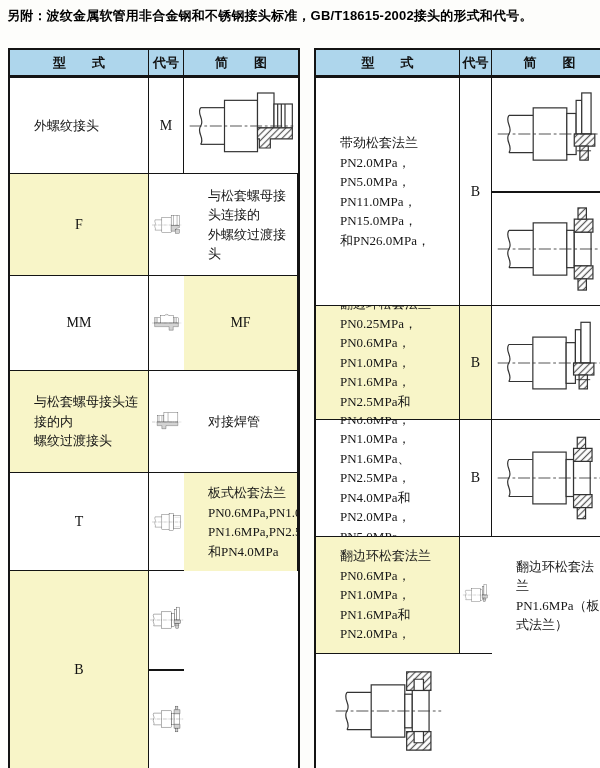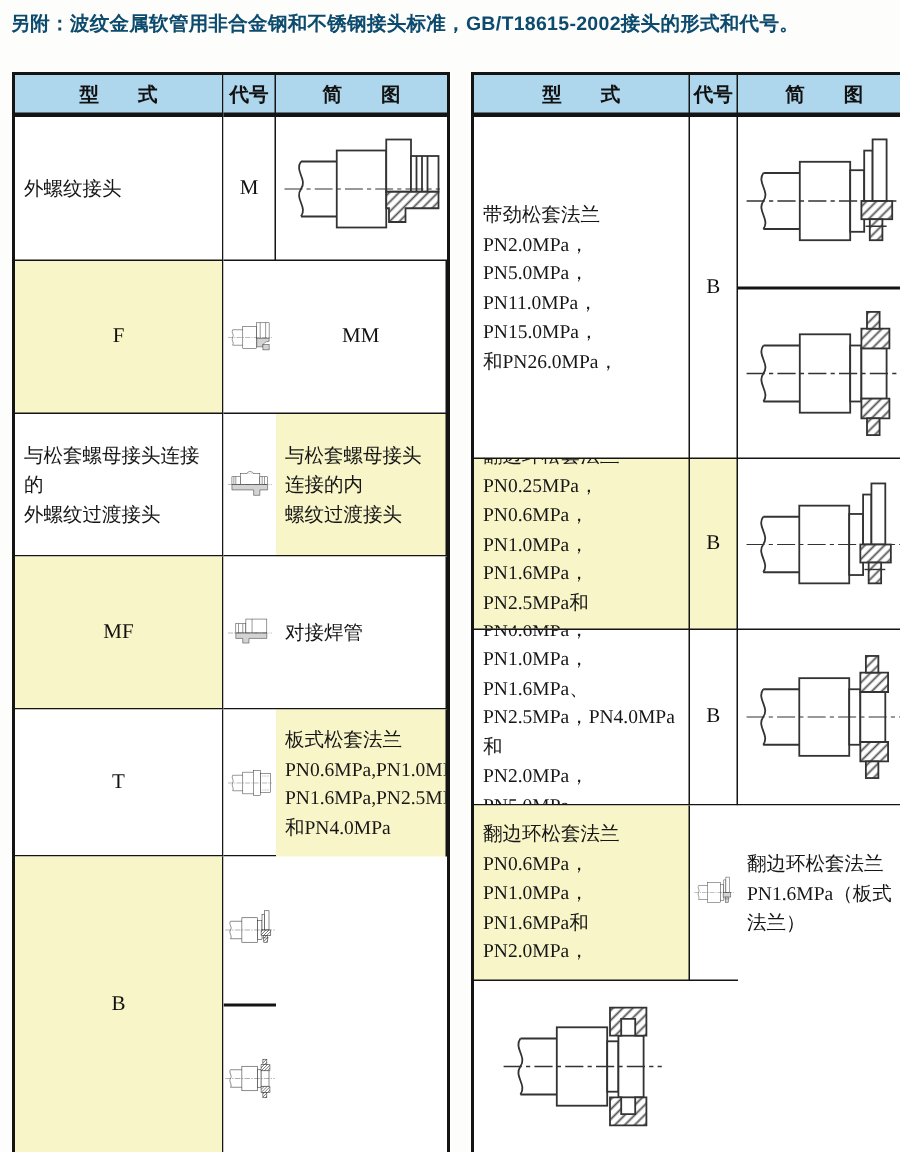--- a/index.html
+++ b/index.html
@@ -3,36 +3,36 @@
 <meta charset="utf-8">
 <style>
   html,body{margin:0;padding:0;}
   body{
     width:600px;height:768px;background:#fdfdfb;overflow:hidden;position:relative;
     font-family:"Liberation Serif", serif;color:#1c1c1c;
   }
   .title{
     position:absolute;left:7px;top:7px;width:586px;
     font-family:"Liberation Sans", sans-serif;
-    font-size:13px;font-weight:bold;color:#0c4a6e;letter-spacing:.2px;
+    font-size:13px;font-weight:bold;color:#000000;letter-spacing:.2px;
   }
   .tables{position:absolute;left:8px;top:48px;display:flex;gap:14px;}
   .tbl{display:grid;background:#fff;border:2px solid #141414;}
   .tbl.left{width:288px;grid-template-columns:139px 35px 1fr;grid-template-rows:28px 96px 102px 95px 102px 98px 197px;}
   .tbl.right{width:291px;grid-template-columns:144px 32px 1fr;grid-template-rows:28px 228px 114px 117px 117px 114px;}
   .c{box-sizing:border-box;border-right:1.6px solid #141414;border-bottom:1.6px solid #141414;overflow:hidden;background:#fff;}
   .c.last{border-right:none;}
   .c.bl{border-bottom:none;}
   .hc{
     background:#aed6ec;border-bottom:3px solid #141414;
     display:flex;align-items:center;justify-content:center;
     font-family:"Liberation Sans", sans-serif;font-weight:bold;font-size:13px;
     white-space:pre;color:#111;
   }
-  .tc{display:flex;align-items:center;padding:4px 4px 4px 6px;
+  .tc{display:flex;align-items:center;padding:4px 4px 4px 24px;
       white-space:pre-line;font-size:13px;line-height:19.5px;color:#161616;}
   .cc{display:flex;align-items:center;justify-content:center;font-size:14px;color:#111;}
   .dc{display:flex;align-items:center;justify-content:center;padding:2px;}
   .dc.split{flex-direction:column;padding:0;}
   .dc .sub{flex:1 1 0;width:100%;display:flex;align-items:center;justify-content:center;}
   .dc .sub.s1{border-bottom:2px solid #141414;}
   .hl{background:#f8f5c8;}
   svg.fit{display:block;}
   .defsvg{position:absolute;width:0;height:0;}
 </style>
@@ -174,32 +174,32 @@
         </svg>
     </div>
 
     <div class="c cc hl">F</div>
     <div class="c dc last">
       <svg class="fit" width="110" height="94" viewBox="0 0 120 96">
           <use href="#sym-f"></use>
         </svg>
     </div>
 
-    <div class="c cc">MM</div>
     <div class="c tc">与松套螺母接头连接的
 外螺纹过渡接头</div>
+    <div class="c cc">MM</div>
     <div class="c dc last">
       <svg class="fit" width="110" height="88" viewBox="0 0 120 96">
           <use href="#sym-mm"></use>
         </svg>
     </div>
 
+    <div class="c cc hl">MF</div>
     <div class="c tc hl">与松套螺母接头连接的内
 螺纹过渡接头</div>
-    <div class="c cc hl">MF</div>
     <div class="c dc last">
       <svg class="fit" width="110" height="94" viewBox="0 0 120 96">
           <use href="#sym-mf"></use>
         </svg>
     </div>
 
     <div class="c tc">对接焊管</div>
     <div class="c cc">T</div>
     <div class="c dc last">
       <svg class="fit" width="110" height="90" viewBox="0 0 120 96">

